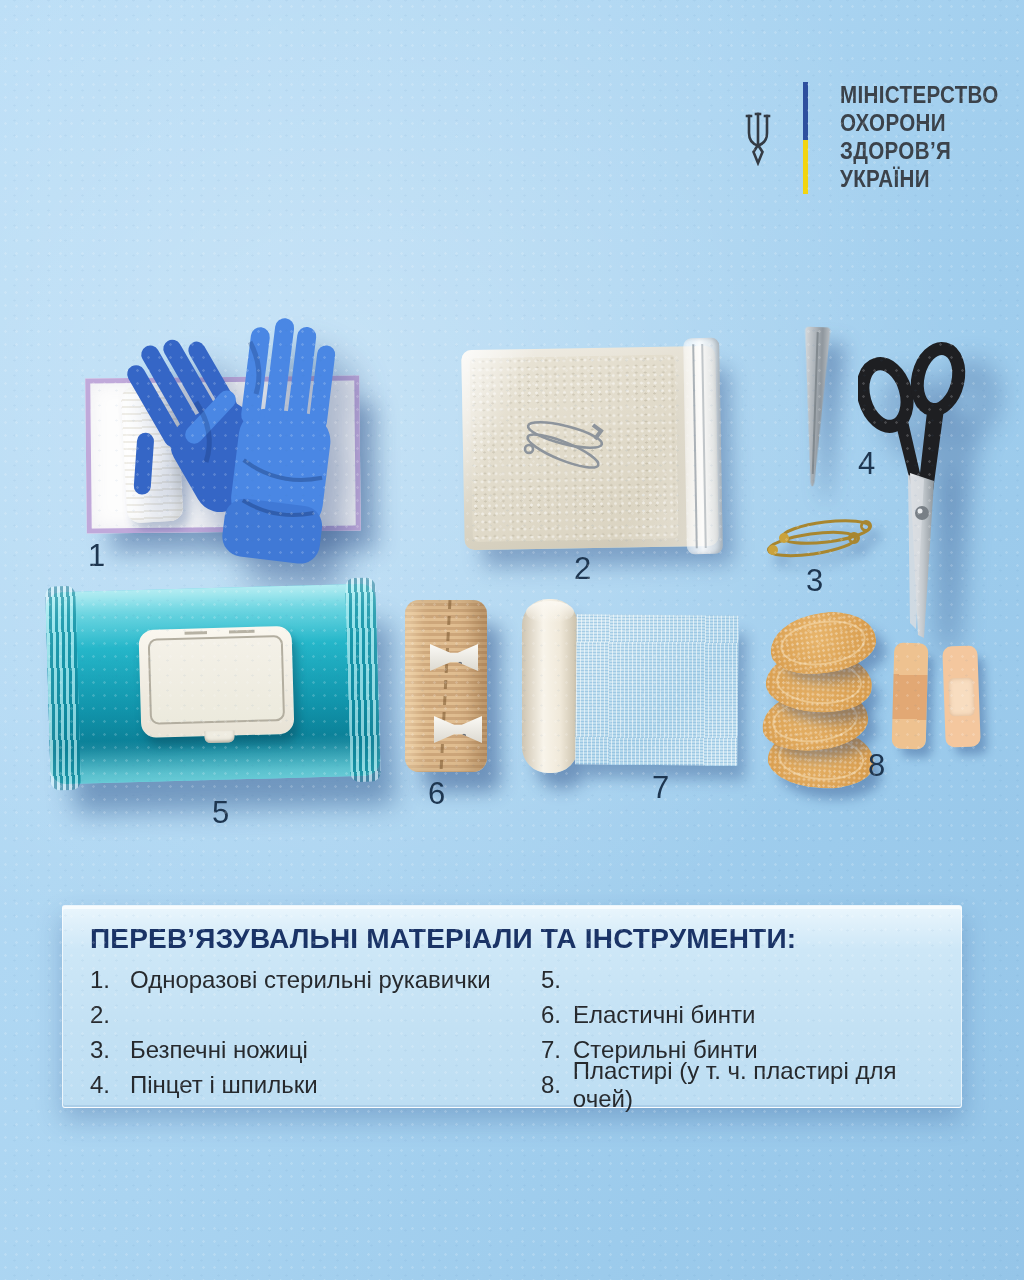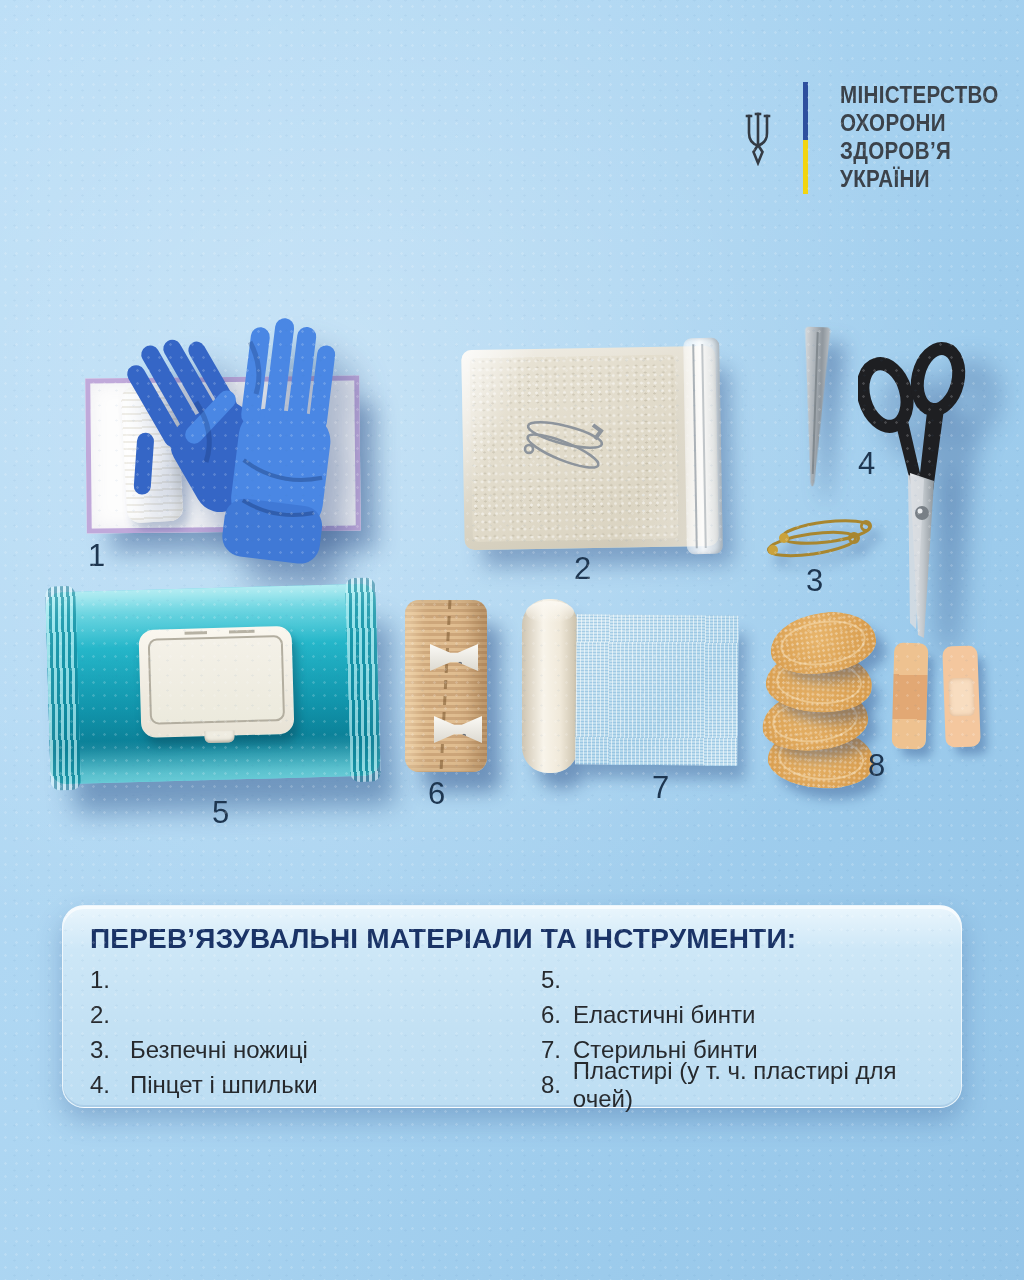--- a/index.html
+++ b/index.html
@@ -128,21 +128,21 @@
   .eyepatch::before{content:"";position:absolute;inset:8px 10px;border-radius:50%;
     border:2px solid rgba(255,240,210,.4);}
   .strip{position:absolute;border-radius:9px;box-shadow:8px 10px 10px -2px rgba(22,55,115,.33);}
   .strip.plain{left:893px;top:643px;width:34px;height:106px;transform:rotate(1.5deg);
     background:linear-gradient(180deg,#eec290 0 30%,#e2a874 30% 72%,#eec290 72%);}
   .strip.padded{left:944px;top:646px;width:35px;height:101px;transform:rotate(-2deg);
     background:#f4c79e;}
   .strip.padded::before{content:"";position:absolute;left:5px;right:5px;top:32px;height:38px;
     border-radius:5px;background:#f8ddc0;box-shadow:inset 0 0 4px rgba(190,140,95,.5);}
   
-  .card{position:absolute;left:62px;top:905px;width:900px;height:203px;border-radius:22px;
+  .card{position:absolute;left:62px;top:905px;width:900px;height:203px;border-radius:3px;
     background:linear-gradient(180deg,#eaf6fd 0%,#cde7f7 22%,#c3e1f4 60%,#bddef3 100%);
     box-shadow:0 3px 0 rgba(255,255,255,.65) inset,0 -2px 0 rgba(120,160,200,.25) inset,
       0 12px 26px rgba(30,70,130,.28);
     border:1px solid rgba(255,255,255,.7);box-sizing:border-box;}
   .card-title{position:absolute;left:27px;top:17px;font-size:28px;font-weight:bold;
     color:#1a3366;letter-spacing:.2px;}
   .col{position:absolute;top:56px;}
   .col.left{left:27px;} .col.right{left:478px;}
   .row{height:35px;display:flex;align-items:center;font-size:24px;color:#26292d;}
   .row .num{display:inline-block;width:40px;}
@@ -283,20 +283,21 @@
   <div class="marker" style="left:212px;top:795px;">5</div>
   <div class="marker" style="left:428px;top:776px;">6</div>
   <div class="marker" style="left:652px;top:770px;">7</div>
   <div class="marker" style="left:868px;top:748px;">8</div>
 
   <div class="card">
     <div class="card-title">ПЕРЕВ’ЯЗУВАЛЬНІ МАТЕРІАЛИ ТА ІНСТРУМЕНТИ:</div>
     <div class="col left">
       <div class="row">
         <span class="num">1.</span>
+        <span class="label">Одноразові стерильні рукавички</span>
       </div>
       <div class="row">
         <span class="num">2.</span>
       </div>
       <div class="row">
         <span class="num">3.</span>
         <span class="label">Безпечні ножиці</span>
       </div>
       <div class="row">
         <span class="num">4.</span>

